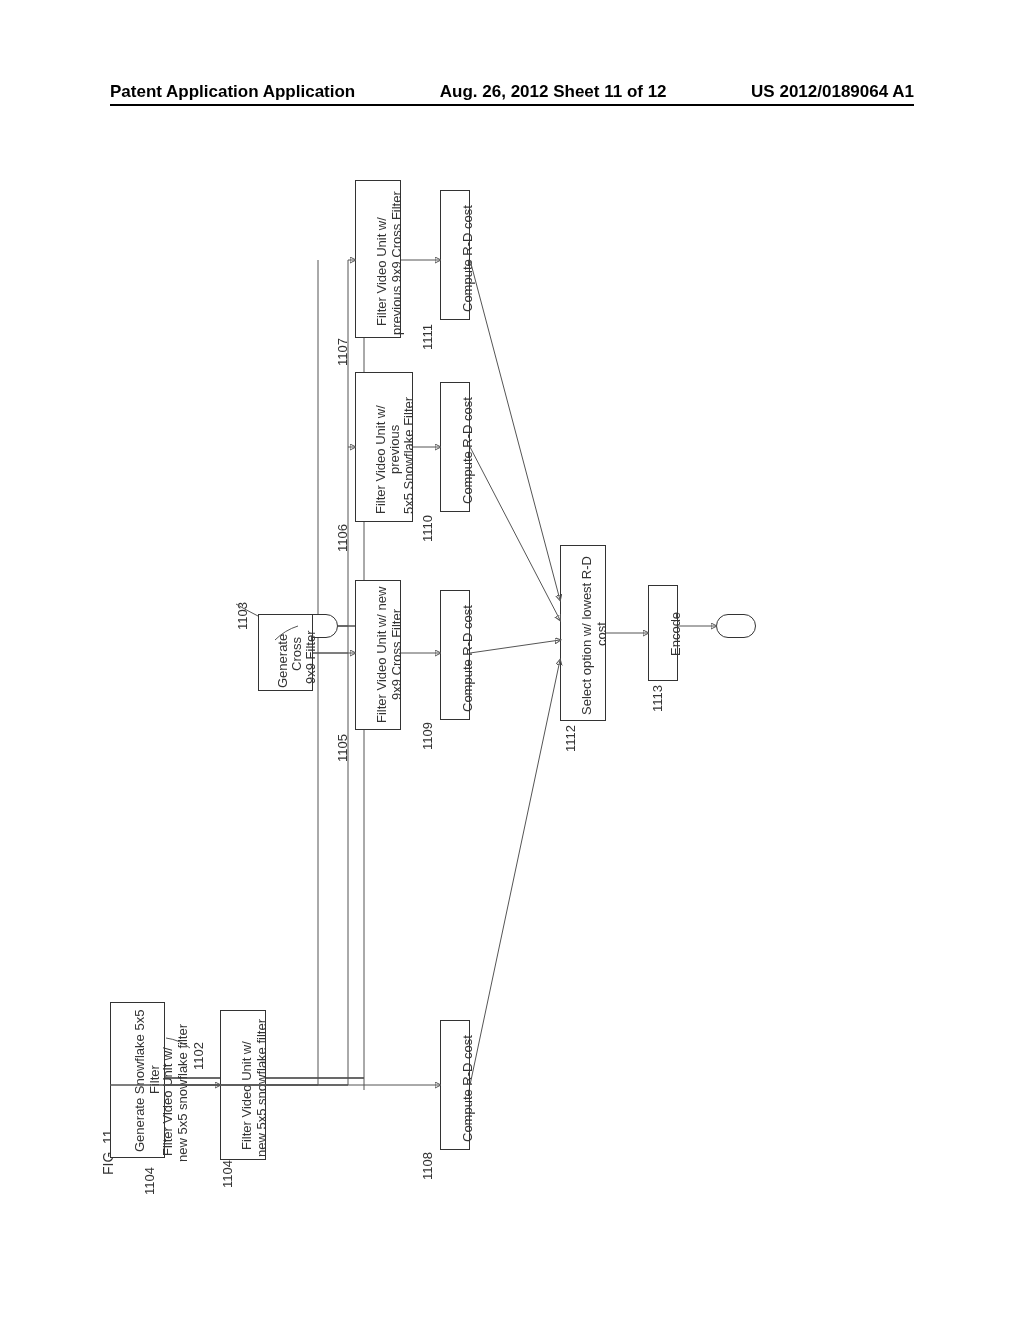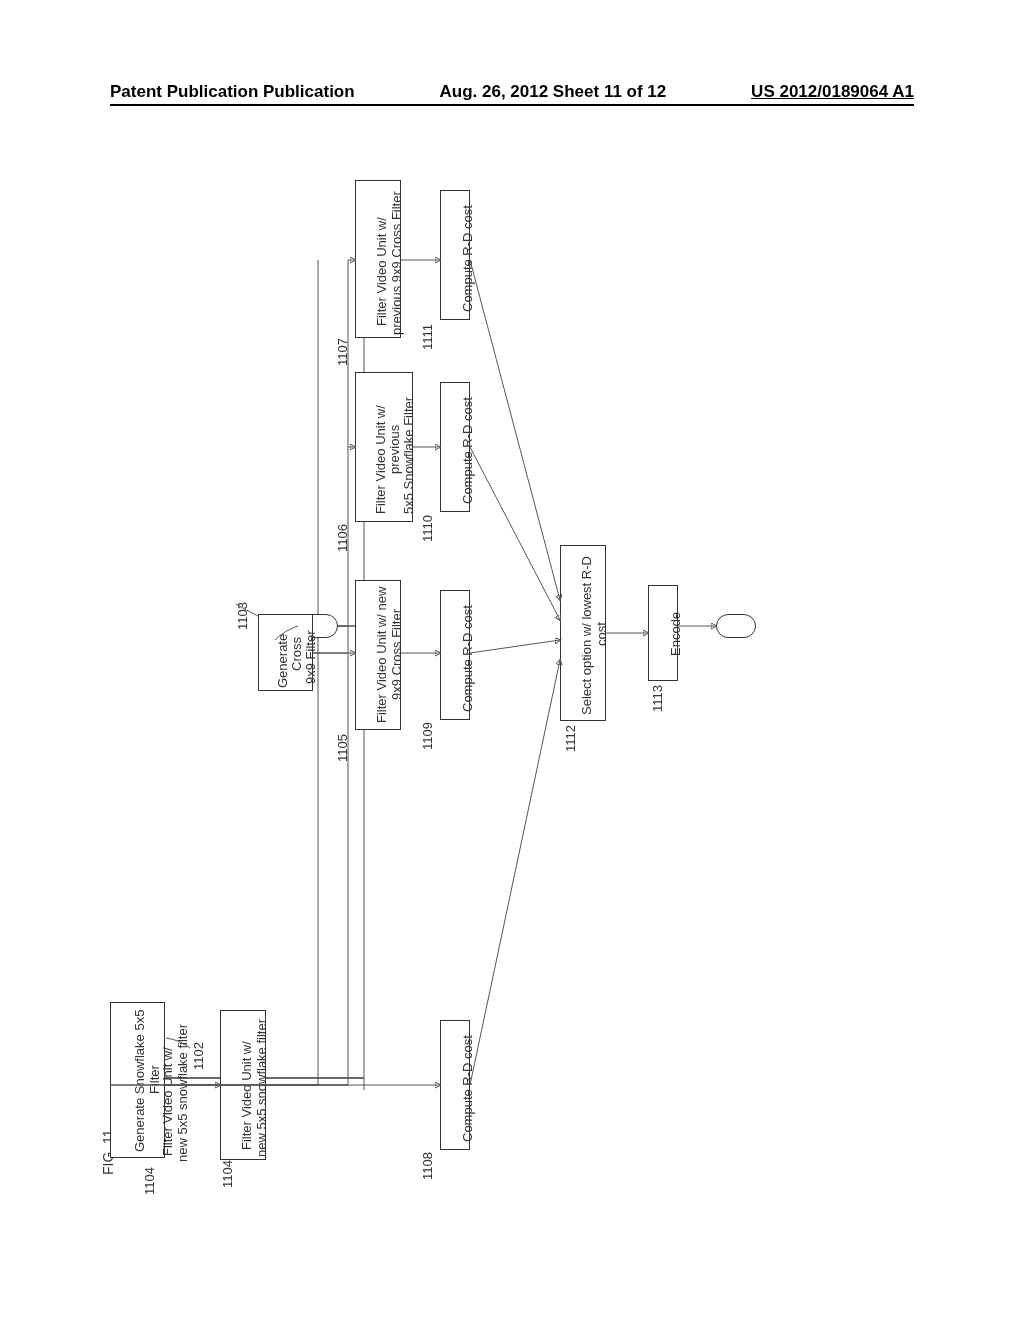--- a/index.html
+++ b/index.html
@@ -16,21 +16,21 @@
   top: 82px;
   left: 0;
   right: 0;
   display: flex;
   justify-content: space-between;
   padding: 0 110px;
   font-size: 17px;
   font-weight: bold;
 }
 .header-center { font-weight: bold; }
-.header-right { font-weight: bold; text-decoration: underline; }
+.header-right { font-weight: bold; }
 .header-sep {
   position: absolute;
   top: 104px;
   left: 110px;
   right: 110px;
   border-top: 2px solid #000;
 }
 .rot {
   position: absolute;
   transform: rotate(-90deg);
@@ -76,21 +76,21 @@
   stroke: #555;
   stroke-width: 1;
   fill: none;
 }
 .arrowhead { fill: #555; }
 </style>
 </head>
 <body>
 
 <div class="header" data-name="page-header">
-  <span data-name="header-left">Patent Publication Publication</span>
+  <span data-name="header-left">Patent Application Application</span>
   <span class="header-center" data-name="header-center">Aug. 26, 2012  Sheet 11 of 12</span>
   <span class="header-right" data-name="header-right">US 2012/0189064 A1</span>
 </div>
 <div class="header-sep" data-name="header-separator"></div>
 
 <style>
 </style>
 
 <div data-name="flowchart" style="position:absolute; left:80px; top:190px; width:720px; height:1010px;">
 

